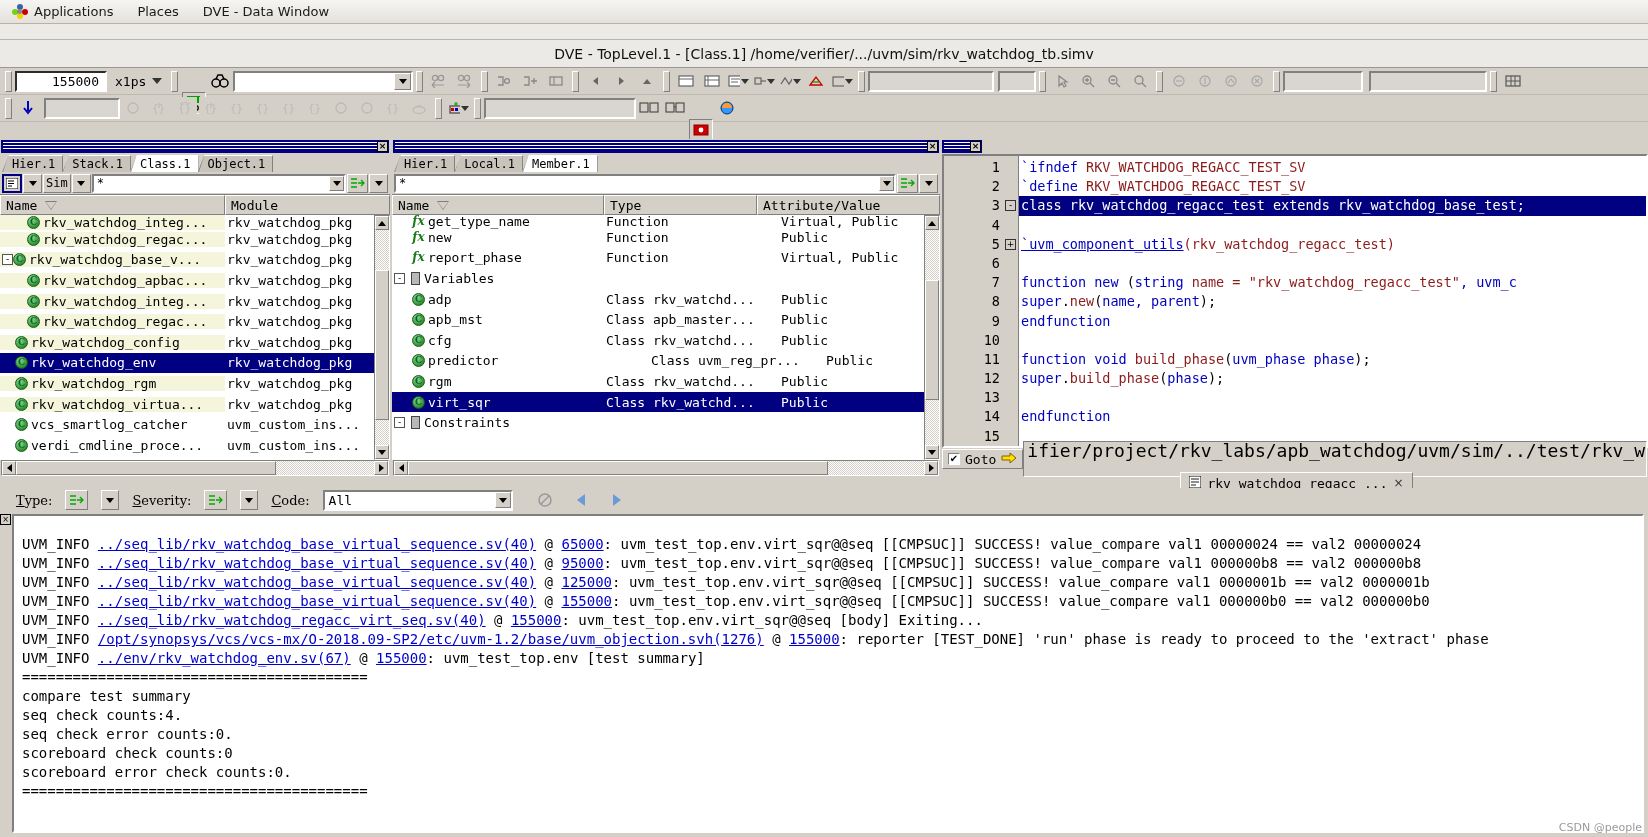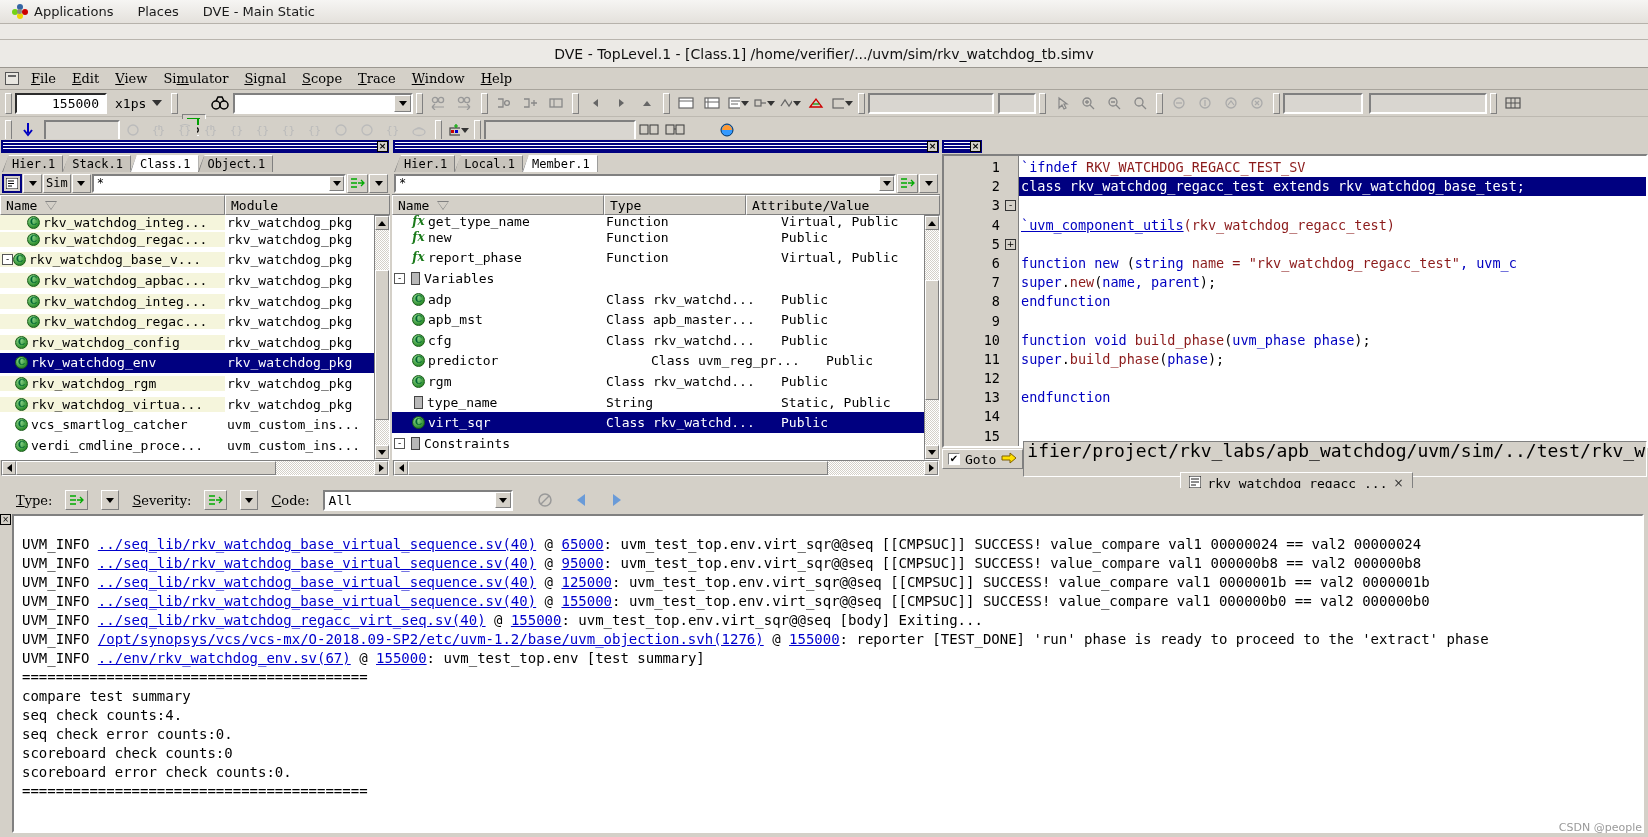--- a/index.html
+++ b/index.html
@@ -322,41 +322,29 @@
           <i></i>
           <i></i>
           <i></i>
         </span>
       <span>Applications</span>
     </div>
     <div class="gnome-item">
       <span>Places</span>
     </div>
     <div class="gnome-item">
-      <span>DVE - Main Static</span>
+      <span>DVE - Data Window</span>
     </div>
   </div>
   <div class="winstrip"></div>
 
   <div class="titlebar">
     <span>DVE - TopLevel.1 - [Class.1]  /home/verifier/.../uvm/sim/rkv_watchdog_tb.simv</span>
   </div>
 
-  <div class="menubar">
-    <div class="menu-grip"></div>
-    <div class="menu-item"><u>F</u><span title="File">ile</span></div>
-    <div class="menu-item"><u>E</u>dit</div>
-    <div class="menu-item"><u>V</u>iew</div>
-    <div class="menu-item">Si<u>m</u>ulator</div>
-    <div class="menu-item"><u>S</u>ignal</div>
-    <div class="menu-item"><u>S</u>cope</div>
-    <div class="menu-item"><u>T</u>race</div>
-    <div class="menu-item"><u>W</u>indow</div>
-    <div class="menu-item"><u>H</u>elp</div>
-  </div>
 
   <div class="toolbar">
     <div class="tb-grip"></div>
     <div class="time-field">155000</div>
     <div class="unit-label">x1ps</div>
     <div class="arrow-dn"></div>
     <div class="tb-grip"></div>
     <div class="tb-btn sunken">
       <svg width="18" height="16" viewBox="0 0 18 16">
           <rect x="2" y="1" width="13" height="7" fill="#00a000"></rect>
@@ -849,21 +837,21 @@
         </div>
         <div class="fbtn" style="width:12px">
             <span class="tri-dn"></span>
           </div>
       </div>
       <div class="colheader">
         <div class="colhead" style="width:212px">
           <span>Name</span>
           <span class="sort-tri"></span>
         </div>
-        <div class="colhead" style="width:142px">
+        <div class="colhead" style="width:153px">
           <span>Type</span>
         </div>
         <div class="colhead" style="flex:1">
           <span>Attribute/Value</span>
         </div>
       </div>
       <div style="display:flex;height:245px">
         <div class="treebody" id="mid-tree" style="flex:1;height:245px">
             <div class="trow" style="height: 12px;">
               <div class="c1" style="width: 212px;">
@@ -939,29 +927,20 @@
               <div class="c2">Public</div>
             </div>
             <div class="trow">
               <div class="c1" style="width: 212px;">
                 <span class="ind" style="width: 18px;"></span>
                 <span class="cicon">C</span>
                 <span>rgm</span>
               </div>
               <div class="c2" style="flex: 0 0 175px;">Class rkv_watchd...</div>
               <div class="c2">Public</div>
-            </div>
-            <div class="trow">
-              <div class="c1" style="width: 212px;">
-                <span class="ind" style="width: 18px;"></span>
-                <span class="vicon"></span>
-                <span>type_name</span>
-              </div>
-              <div class="c2" style="flex: 0 0 175px;">String</div>
-              <div class="c2">Static, Public</div>
             </div>
             <div class="trow sel">
               <div class="c1" style="width: 212px;">
                 <span class="ind" style="width: 18px;"></span>
                 <span class="cicon">C</span>
                 <span>virt_sqr</span>
               </div>
               <div class="c2" style="flex: 0 0 175px;">Class rkv_watchd...</div>
               <div class="c2">Public</div>
             </div>
@@ -1019,20 +998,21 @@
             <div class="ln">9</div>
             <div class="ln">10</div>
             <div class="ln">11</div>
             <div class="ln">12</div>
             <div class="ln">13</div>
             <div class="ln">14</div>
             <div class="ln">15</div>
           </div>
         <div class="codelines" id="code-lines">
             <div class="cl"><span class="kw">`ifndef </span><span class="id">RKV_WATCHDOG_REGACC_TEST_SV</span></div>
+            <div class="cl"><span class="kw">`define </span><span class="id">RKV_WATCHDOG_REGACC_TEST_SV</span></div>
             <div class="cl sel"><span class="plain">class rkv_watchdog_regacc_test extends rkv_watchdog_base_test;</span></div>
             <div class="cl">&nbsp;</div>
             <div class="cl"><span class="plain">  </span><span class="macro">`uvm_component_utils</span><span class="id">(</span><span class="id">rkv_watchdog_regacc_test</span><span class="id">)</span></div>
             <div class="cl">&nbsp;</div>
             <div class="cl"><span class="plain">  </span><span class="kw">function new </span><span class="plain">(</span><span class="kw">string </span><span class="id">name = </span><span class="id">"rkv_watchdog_regacc_test"</span><span class="kw">, uvm_c</span></div>
             <div class="cl"><span class="plain">    </span><span class="kw">super</span><span class="plain">.</span><span class="id">new</span><span class="plain">(</span><span class="kw">name, parent</span><span class="plain">);</span></div>
             <div class="cl"><span class="plain">  </span><span class="kw">endfunction</span></div>
             <div class="cl">&nbsp;</div>
             <div class="cl"><span class="plain">  </span><span class="kw">function void </span><span class="id">build_phase</span><span class="plain">(</span><span class="kw">uvm_phase phase</span><span class="plain">);</span></div>
             <div class="cl"><span class="plain">    </span><span class="kw">super</span><span class="plain">.</span><span class="id">build_phase</span><span class="plain">(</span><span class="kw">phase</span><span class="plain">);</span></div>

